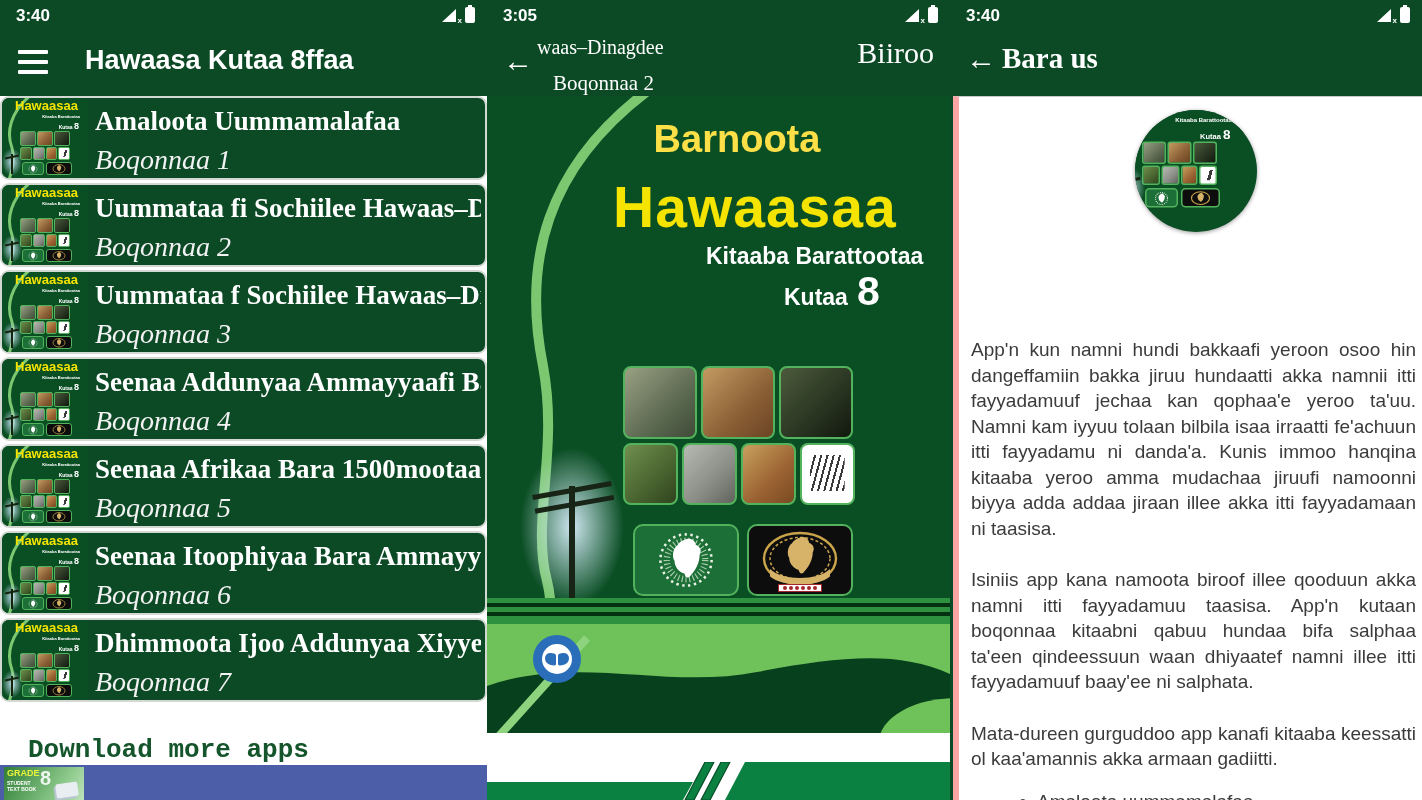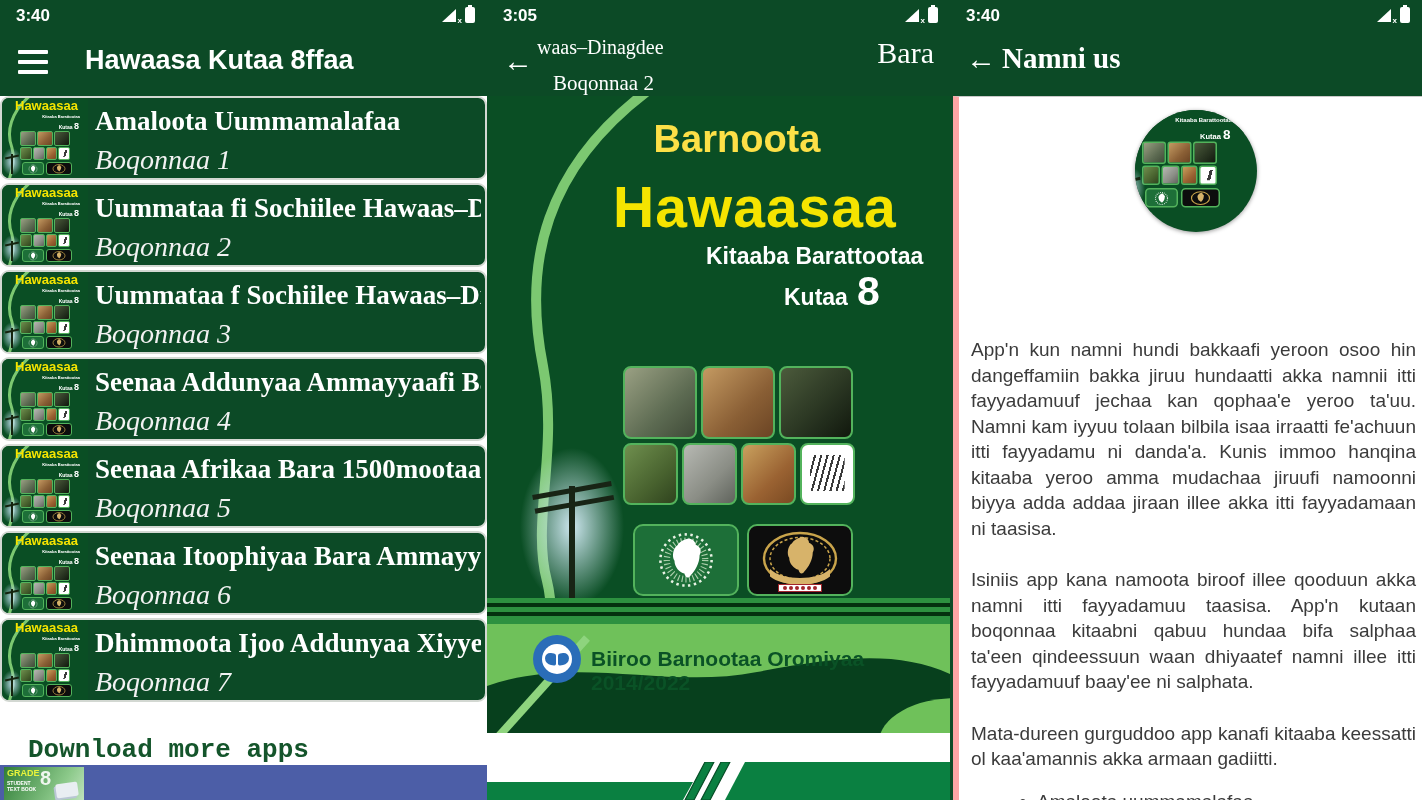--- a/index.html
+++ b/index.html
@@ -482,21 +482,21 @@
       <span class="sbtime">3:05</span>
       <span class="sbicons">
         <span class="sig">
             <span class="tri"></span>
             <span class="x">x</span>
           </span>
         <span class="bat"></span>
       </span>
       <span class="backarrow" style="left:16px; top:46px;">←</span>
       <span class="mid-title-l">waas–Dinagdee</span>
-      <span class="mid-title-r">Bara</span>
+      <span class="mid-title-r">Biiroo</span>
       <span class="mid-sub">Boqonnaa 2</span>
     </div>
 
     <div class="cover">
       <svg class="cov-curve" width="463" height="637" viewBox="0 0 463 637" style="position:absolute;left:0;top:0;">
         <path d="M170,-12 C55,70 36,170 56,270 C72,355 44,425 60,485 C70,525 60,570 46,640" fill="none" stroke="#7cc871" stroke-width="10"></path>
       </svg>
       <div class="cov-line1">Barnoota</div>
       <div class="cov-line2">Hawaasaa</div>
       <div class="cov-line3">Kitaaba Barattootaa</div>
@@ -554,21 +554,20 @@
 
       <div class="lightband">
         <svg width="463" height="109" viewBox="0 0 463 109" style="position:absolute;left:0;top:0;">
           <path d="M0,62 C90,30 180,66 270,48 C350,33 410,26 463,50 L463,109 L0,109 Z" fill="#07401d"></path>
           <ellipse cx="470" cy="118" rx="78" ry="44" fill="#6fc15a"></ellipse>
           <line x1="12" y1="112" x2="100" y2="14" stroke="#8ed47e" stroke-width="8"></line>
         </svg>
         <div class="boe-logo">
           <div class="boe-inner"></div>
         </div>
-        <span class="publisher">Biiroo Barnootaa Oromiyaa 2014/2022</span>
       </div>
     </div>
 
     <div class="mid-footer">
       <svg width="463" height="38" viewBox="0 0 463 38">
         <polygon points="258,0 463,0 463,38 238,38" fill="#0a8041"></polygon>
         <polygon points="0,20 206,20 196,38 0,38" fill="#0a8041"></polygon>
         <polygon points="218,0 227,0 207,38 198,38" fill="#0a8041" stroke="#064d26" stroke-width="1.2"></polygon>
         <polygon points="234,0 243,0 223,38 214,38" fill="#0a8041" stroke="#064d26" stroke-width="1.2"></polygon>
       </svg>
@@ -579,21 +578,21 @@
     <div class="appbar">
       <span class="sbtime">3:40</span>
       <span class="sbicons">
         <span class="sig">
             <span class="tri"></span>
             <span class="x">x</span>
           </span>
         <span class="bat"></span>
       </span>
       <span class="backarrow" style="left:16px; top:44px;">←</span>
-      <span class="rp-title">Namni us</span>
+      <span class="rp-title">Bara us</span>
     </div>
 
     <div class="about-card">
       <div class="about-logo mc-slot">
           <div class="mc">
             <svg class="mc-curve" width="86" height="80" viewBox="0 0 86 80">
               <path d="M30,-4 C8,14 4,34 10,50 C13,62 10,72 7,82" fill="none" stroke="#7cc871" stroke-width="3"></path>
             </svg>
             <div class="mc-title">Hawaasaa</div>
             <div class="mc-sub">Kitaaba Barattootaa</div>

